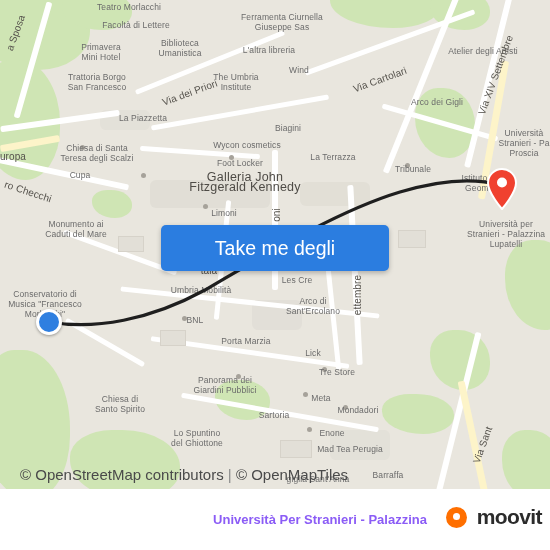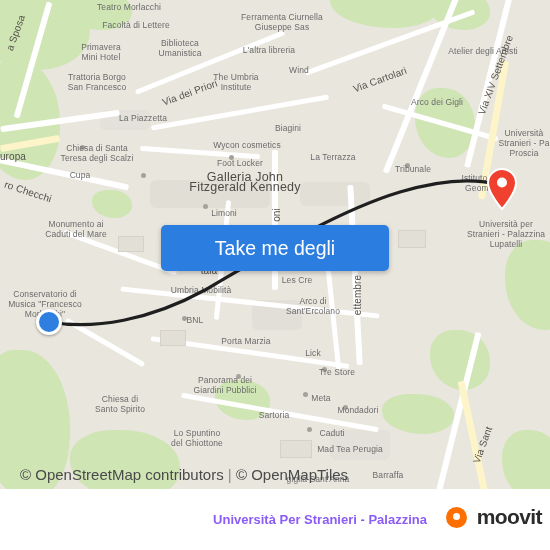--- a/index.html
+++ b/index.html
@@ -359,21 +359,21 @@
         <div class="lbl" style="left: 277px; top: 367px; width: 120px;">Tre Store</div>
         <div class="lbl" style="left: 165px; top: 375px; width: 120px;">Panorama dei
 Giardini Pubblici</div>
         <div class="lbl" style="left: 60px; top: 394px; width: 120px;">Chiesa di
 Santo Spirito</div>
         <div class="lbl" style="left: 261px; top: 393px; width: 120px;">Meta</div>
         <div class="lbl" style="left: 298px; top: 405px; width: 120px;">Mondadori</div>
         <div class="lbl" style="left: 214px; top: 410px; width: 120px;">Sartoria</div>
         <div class="lbl" style="left: 137px; top: 428px; width: 120px;">Lo Spuntino
 del Ghiottone</div>
-        <div class="lbl" style="left: 272px; top: 428px; width: 120px;">Caduti</div>
+        <div class="lbl" style="left: 272px; top: 428px; width: 120px;">Enone</div>
         <div class="lbl" style="left: 290px; top: 444px; width: 120px;">Mad Tea Perugia</div>
         <div class="lbl" style="left: 328px; top: 470px; width: 120px;">Barraffa</div>
         <div class="lbl" style="left: 258px; top: 474px; width: 120px;">giglia Sant'Anna</div>
       </div>
     <div id="road-labels">
         <div class="lbl dark rot-70" style="left: -34px; top: 28px; width: 100px; font-size: 10px;">a Sposa</div>
         <div class="lbl dark rot-22" style="left: 140px; top: 88px; width: 100px; font-size: 10px;">Via dei Priori</div>
         <div class="lbl dark rot-22" style="left: 330px; top: 75px; width: 100px; font-size: 10px;">Via Cartolari</div>
         <div class="lbl dark rot-70" style="left: 446px; top: 70px; width: 100px; font-size: 10px;">Via XIV Settembre</div>
         <div class="lbl dark" style="left: -37px; top: 152px; width: 100px; font-size: 10px;">uropa</div>

